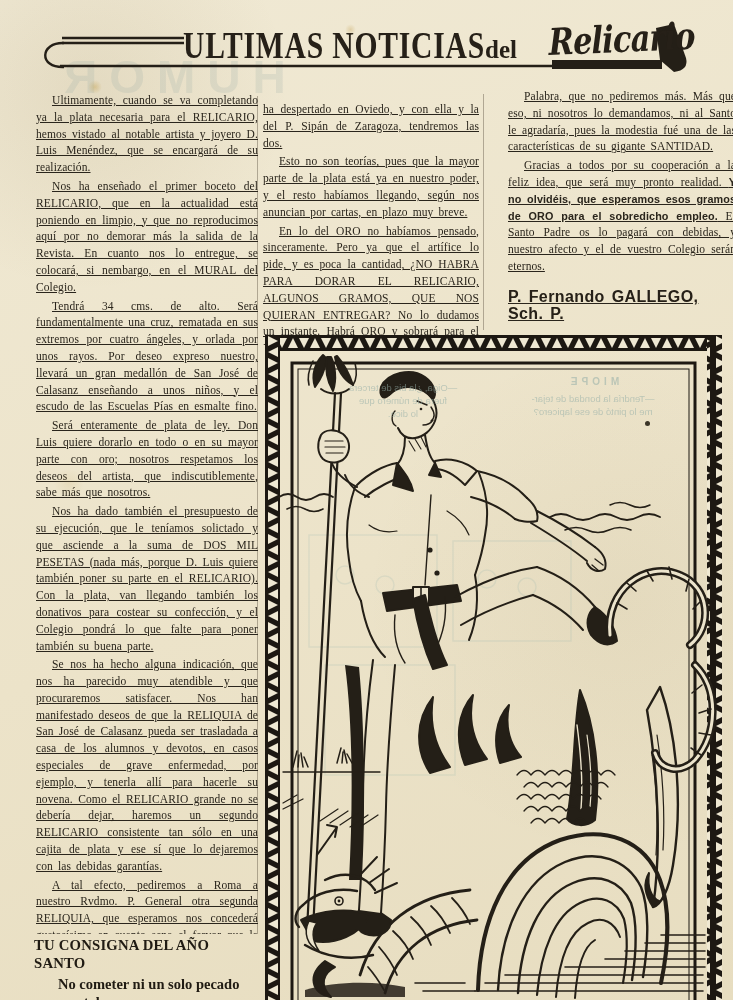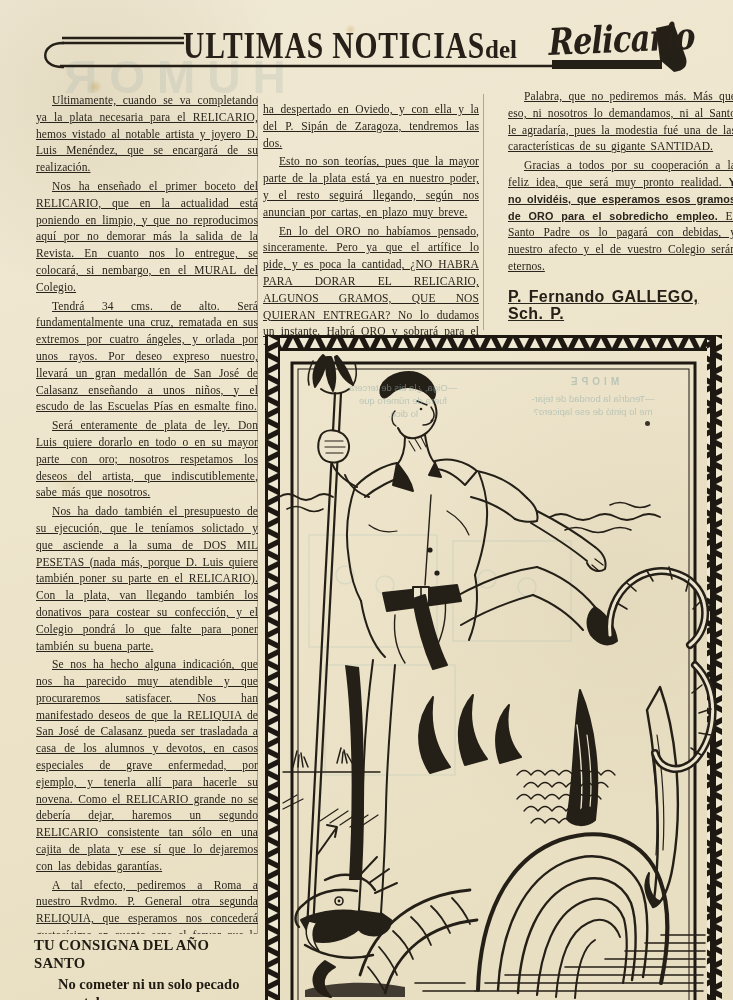--- a/index.html
+++ b/index.html
@@ -92,21 +92,21 @@
     <p>A tal efecto, pediremos a Roma a nuestro Rvdmo. P. General otra segunda RELIQUIA, que esperamos nos concederá gustosísimo en cuanto sepa el fervor que la idea del RELICARIO</p>
   </div>
 
   <div class="consigna">
     <div class="consigna-title">TU CONSIGNA DEL AÑO SANTO</div>
     <div class="consigna-body">No cometer ni un solo pecado mortal.</div>
   </div>
 
   <div class="col col2">
     <p style="text-indent:0;">ha despertado en Oviedo, y con ella y la del P. Sipán de Zaragoza, tendremos las dos.</p>
-    <p>Esto no son teorías, pues que la mayor parte de la plata está ya en nuestro poder, y el resto seguirá llegando, según nos anuncian por cartas, en plazo muy breve.</p>
+    <p>Esto no son teorías, pues que la mayor parte de la plata está ya en nuestro poder, y el resto habíamos llegando, según nos anuncian por cartas, en plazo muy breve.</p>
     <p>En lo del ORO no habíamos pensado, sinceramente. Pero ya que el artífice lo pide, y es poca la cantidad, ¿NO HABRA PARA DORAR EL RELICARIO, ALGUNOS GRAMOS, QUE NOS QUIERAN ENTREGAR? No lo dudamos un instante. Habrá ORO y sobrará para el RELICARIO.</p>
   </div>
 
   <div class="col col3">
     <p>Palabra, que no pediremos más. Más que eso, ni nosotros lo demandamos, ni al Santo le agradaría, pues la modestia fué una de las características de su gigante SANTIDAD.</p>
     <p><span>Gracias a todos por su cooperación a la feliz idea, que será muy pronto realidad. </span><strong class="bold-sans">Y no olvidéis, que esperamos esos gramos de ORO para el sobredicho empleo.</strong><span> El Santo Padre os lo pagará con debidas, y nuestro afecto y el de vuestro Colegio serán eternos.</span></p>
     <div class="signature">P. Fernando GALLEGO, Sch. P.</div>
   </div>
 
   <div class="illustration">

